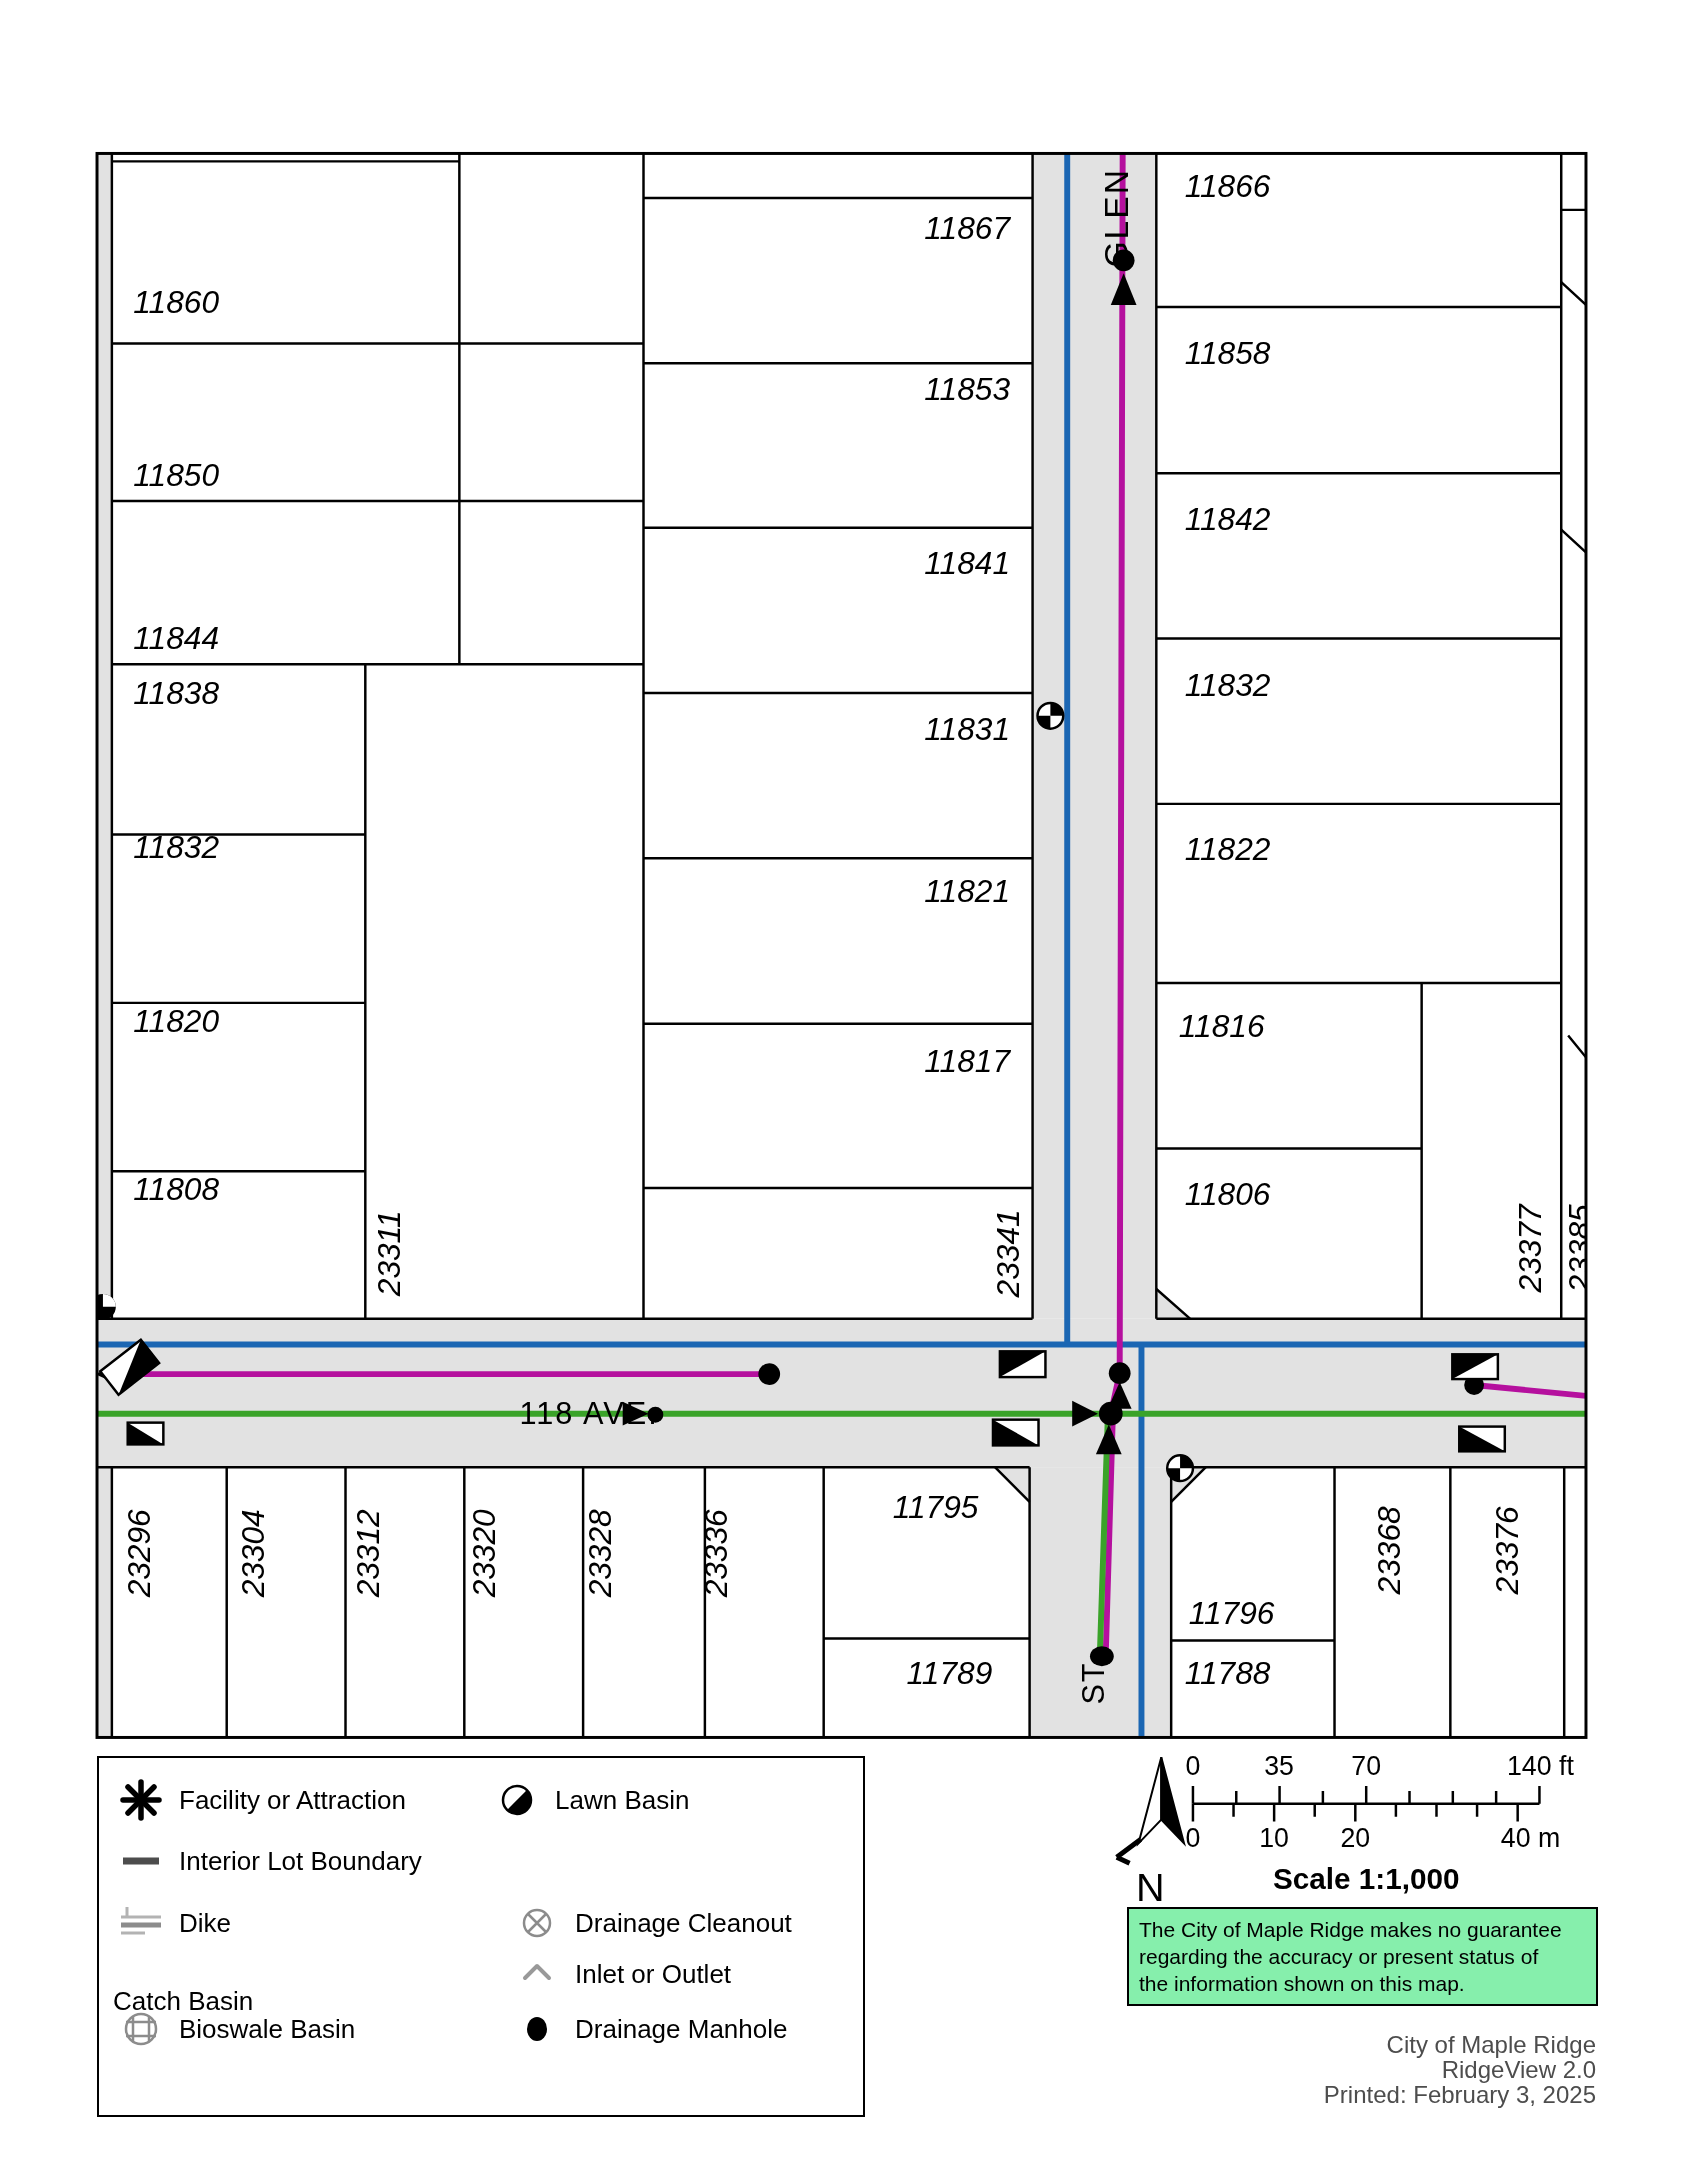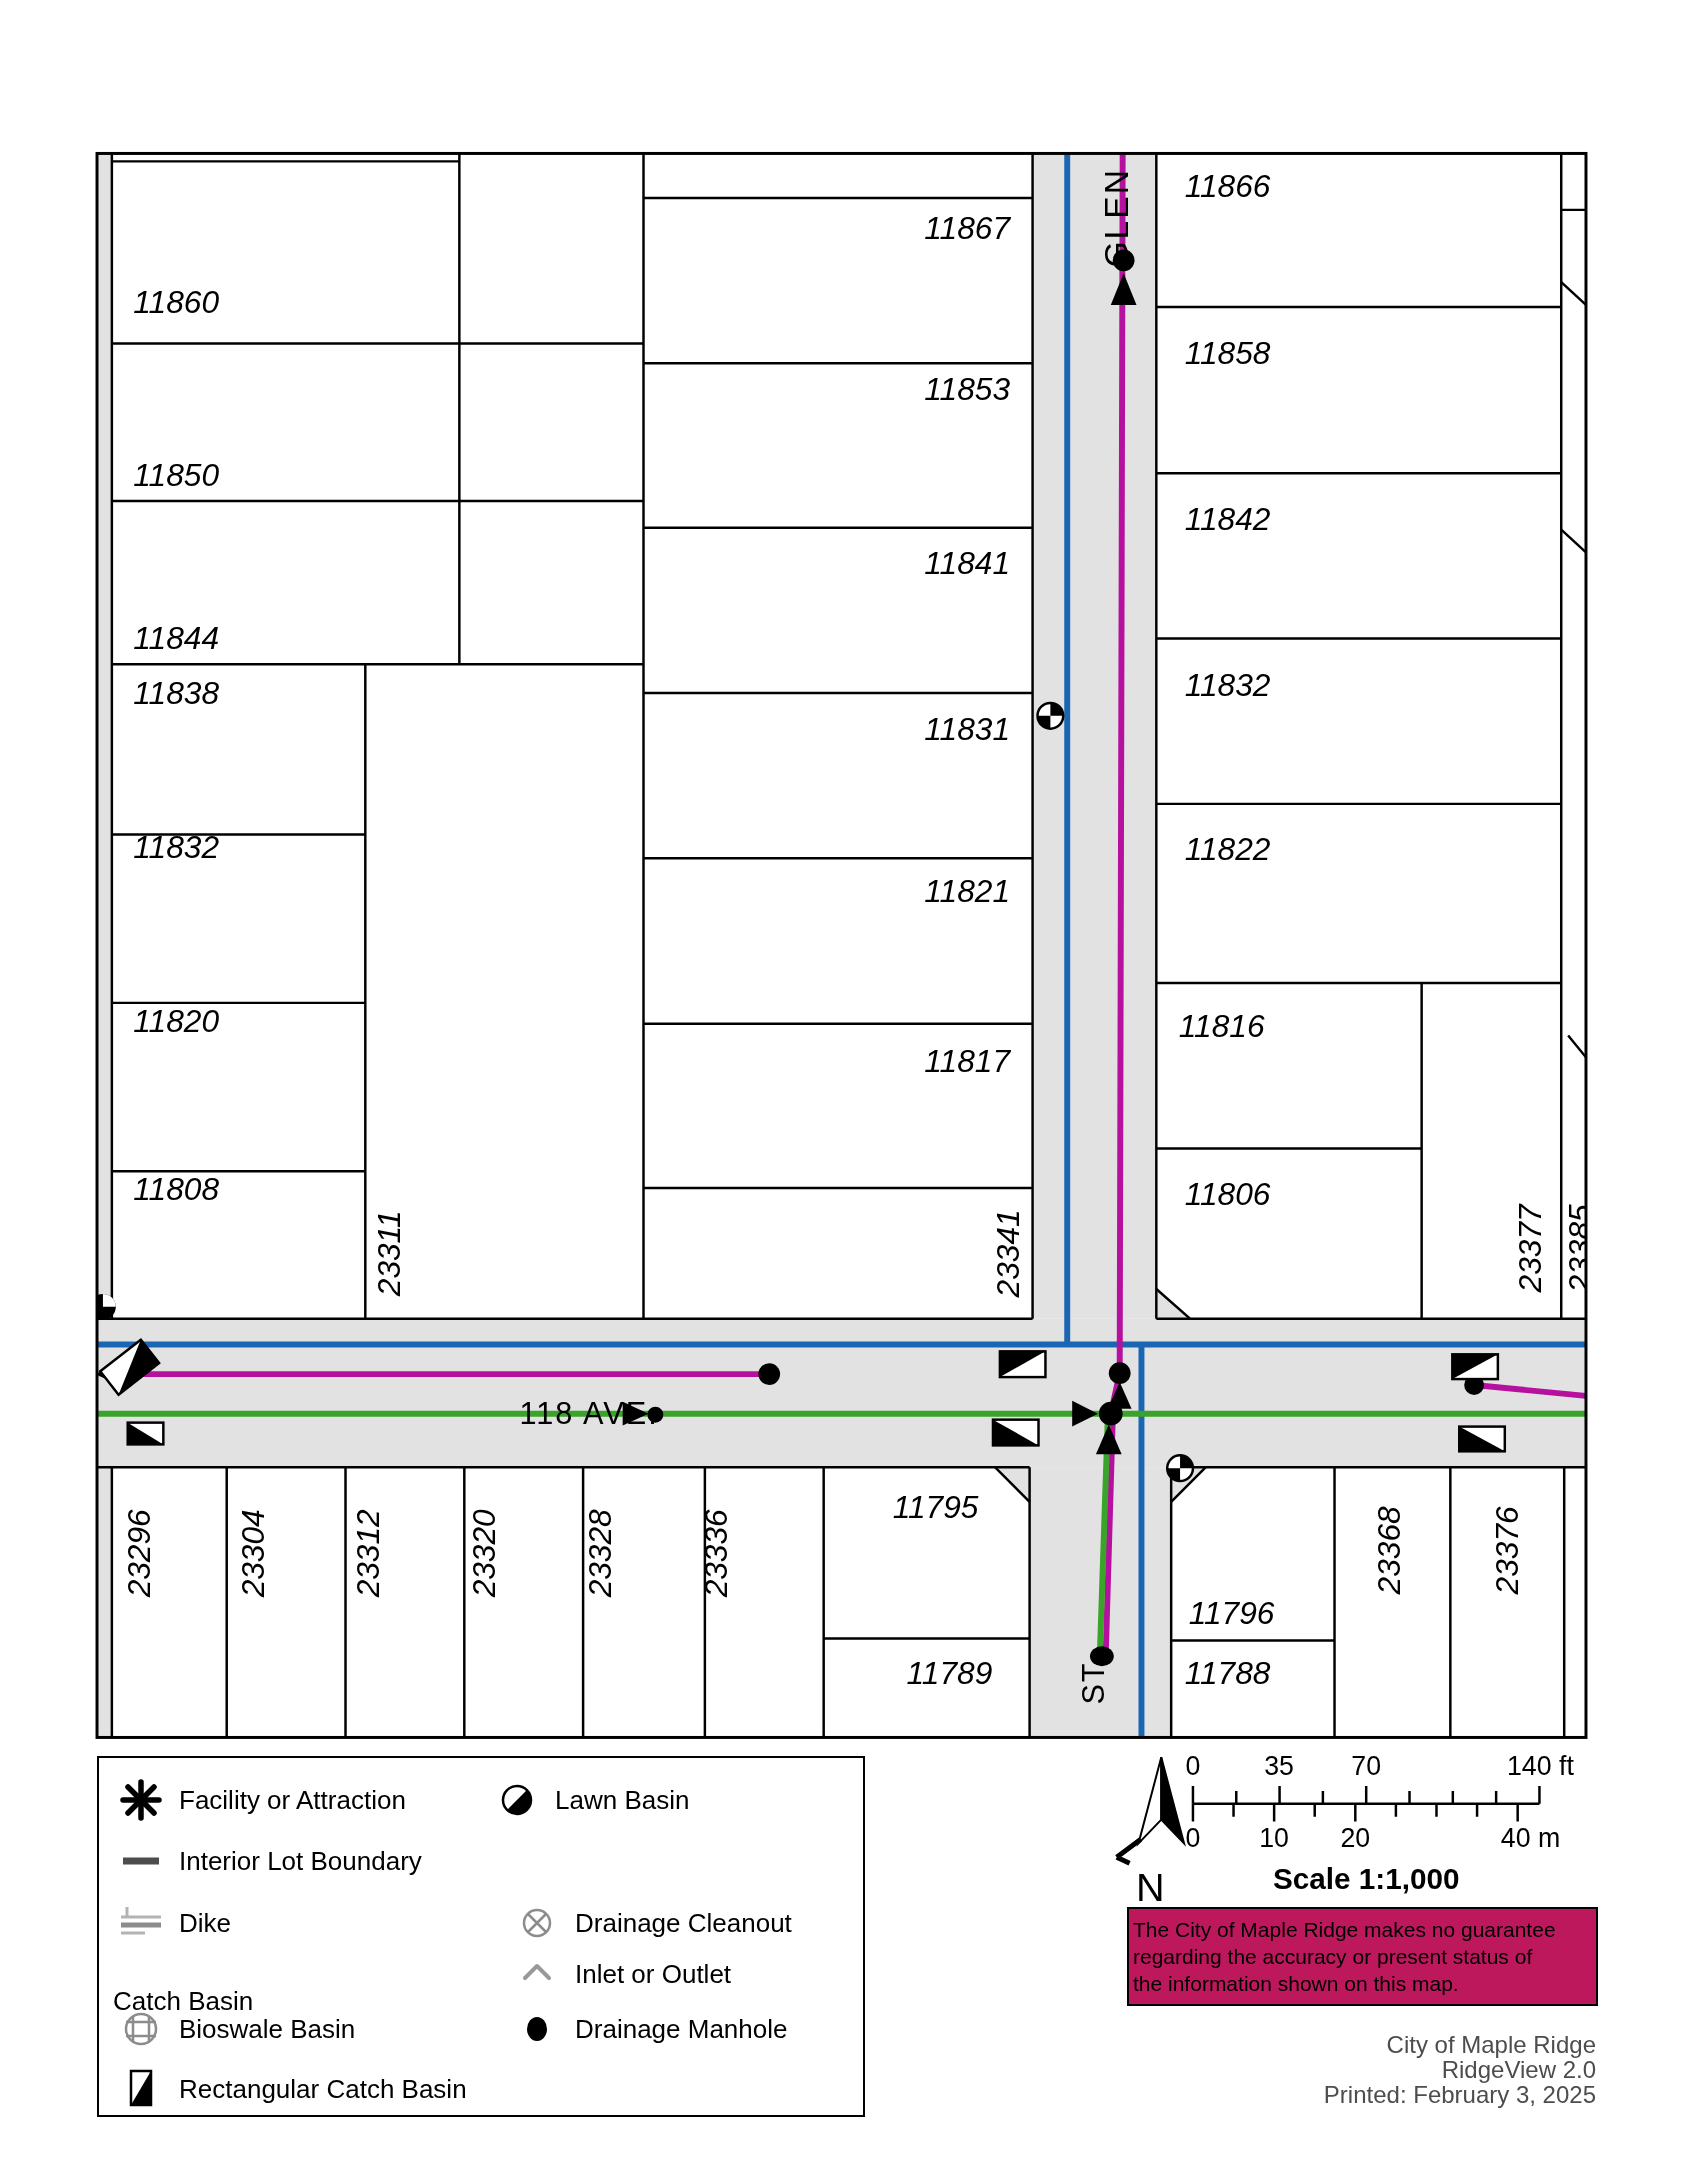--- a/index.html
+++ b/index.html
@@ -13,22 +13,22 @@
   .sbnum{font-size:27px;fill:#000;}
   .sbscale{font-size:30px;font-weight:bold;fill:#000;}
   .nletter{font-size:40px;fill:#000;}
   .legend-box{position:absolute;left:97px;top:1756px;width:764px;height:357px;
               border:2px solid #000;background:#fff;}
   .lrow{position:absolute;display:flex;align-items:center;gap:14px;height:48px;}
   .llabel{font-size:26px;white-space:nowrap;}
   .lheader{position:absolute;left:14px;top:200px;font-size:26px;font-weight:normal;margin-top:28px;}
   .licon{width:48px;height:48px;display:inline-block;flex:0 0 48px;}
   .disclaimer{position:absolute;left:1127px;top:1907px;width:471px;height:99px;
-              border:2px solid #000;background:#be185d;box-sizing:border-box;
-              padding:7px 4px;font-size:21px;line-height:27px;}
+              border:2px solid #000;background:#86efac;box-sizing:border-box;
+              padding:7px 10px;font-size:21px;line-height:27px;}
   .credits{position:absolute;left:1228px;top:2032px;width:368px;text-align:right;
            font-size:24px;line-height:25px;color:#4d4d4d;}
 </style>
 </head>
 <body>
 
 <div class="page">
 
 
   <svg style="position:absolute;left:0;top:0;" width="1683" height="2178" viewBox="0 0 1700 2200">
@@ -255,29 +255,20 @@
     <div class="lrow" style="left:18px;top:247px">
       <span class="licon">
         <svg width="48" height="48" viewBox="0 0 48 48">
           <circle cx="24" cy="24" r="15" fill="none" stroke="#8c8c8c" stroke-width="2.5"></circle>
           <path d="M16,12 V36 M32,12 V36 M9,17 H39 M9,31 H39" stroke="#8c8c8c" stroke-width="2.5" fill="none"></path>
           </svg>
       </span>
       <span class="llabel">Bioswale Basin</span>
     </div>
 
-    <div class="lrow" style="left:18px;top:307px">
-      <span class="licon">
-        <svg width="48" height="48" viewBox="0 0 48 48">
-          <rect x="14" y="6" width="20" height="34" fill="#fff" stroke="#000" stroke-width="2.5"></rect>
-          <polygon points="34,6 34,40 14,40" fill="#000"></polygon>
-          </svg>
-      </span>
-      <span class="llabel">Rectangular Catch Basin</span>
-    </div>
 
     <div class="lrow" style="left:394px;top:18px">
       <span class="licon">
         <svg width="48" height="48" viewBox="0 0 48 48">
           <circle cx="24" cy="24" r="14" fill="#fff" stroke="#000" stroke-width="2.5"></circle>
           <path d="M33.9,14.1 A14,14 0 0 1 14.1,33.9 Z" fill="#000"></path>
           </svg>
       </span>
       <span class="llabel">Lawn Basin</span>
     </div>

